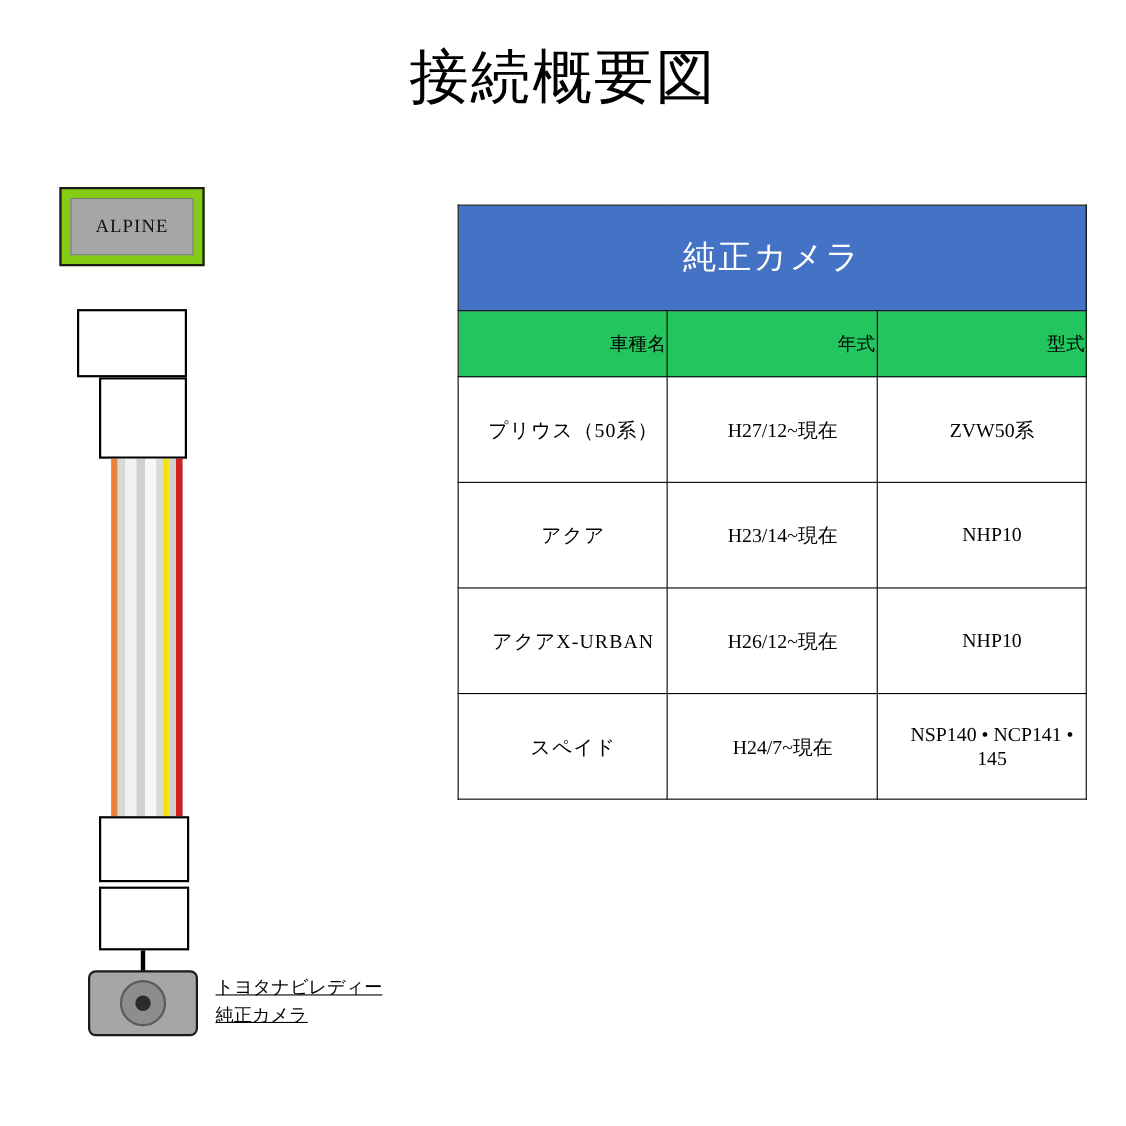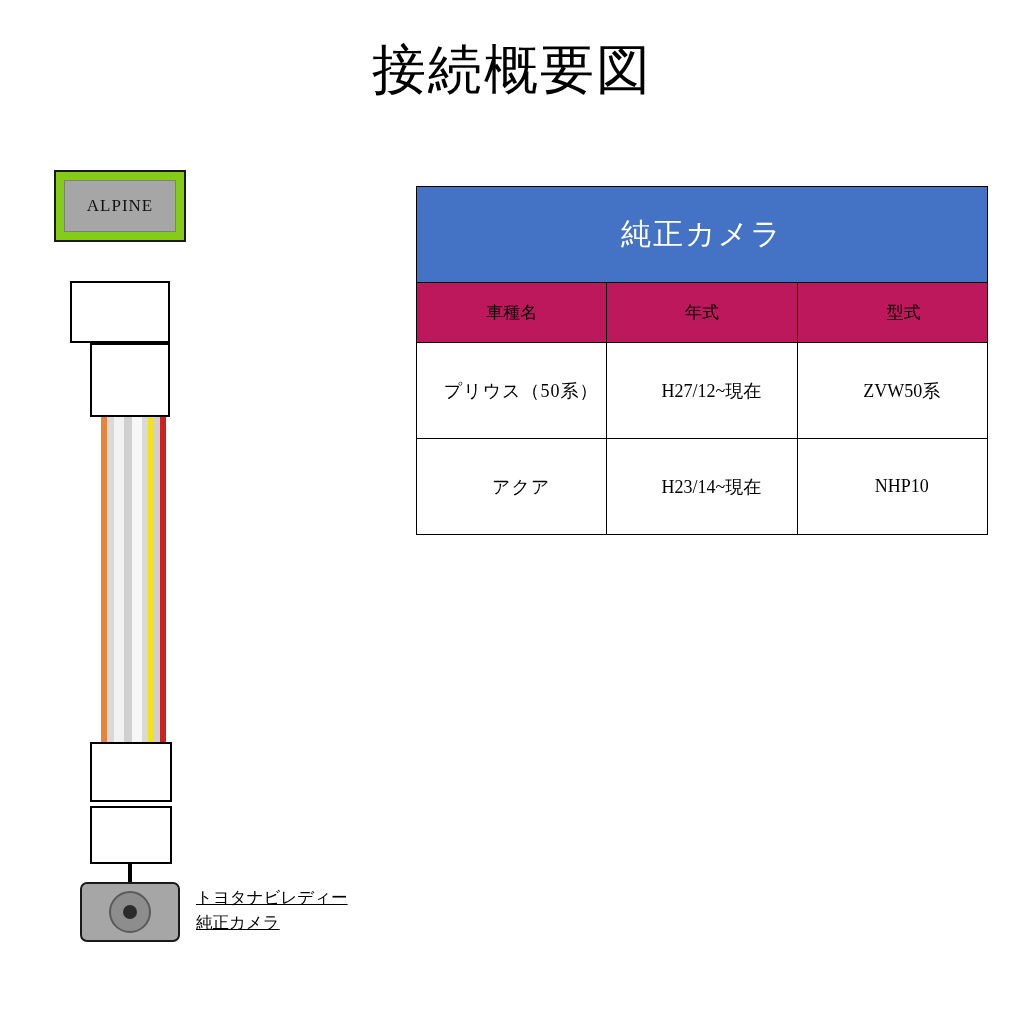--- a/index.html
+++ b/index.html
@@ -205,24 +205,25 @@
   #vehicle-table .title-cell {
     background: #4472c4;
     color: #ffffff;
     font-size: 30px;
     height: 93px;
     font-weight: normal;
     letter-spacing: 2px;
     font-family: "DejaVu Sans", sans-serif;
   }
   #vehicle-table .hdr td {
-    background: #be185d;
+    background: #22c55e;
     font-size: 17px;
     height: 57px;
     font-family: "DejaVu Sans", sans-serif;
+    text-align: right;
   }
   #vehicle-table tbody tr td {
     height: 93px;
     font-size: 18px;
     background: #ffffff;
     padding-left: 20px;
   }
   .col-a { width: 178px; }
   .col-b { width: 148px; }
   .col-c { width: 246px; padding-left: 24px; }
@@ -284,14 +285,24 @@
     <tr>
       <td class="cell-model">プリウス（50系）</td>
       <td>H27/12~現在</td>
       <td>ZVW50系</td>
     </tr>
     <tr>
       <td class="cell-model">アクア</td>
       <td>H23/14~現在</td>
       <td>NHP10</td>
     </tr>
+    <tr>
+      <td class="cell-model">アクアX-URBAN</td>
+      <td>H26/12~現在</td>
+      <td>NHP10</td>
+    </tr>
+    <tr>
+      <td class="cell-model">スペイド</td>
+      <td>H24/7~現在</td>
+      <td>NSP140 • NCP141 • 145</td>
+    </tr>
   </tbody>
 </table>
 
 </body></html>

